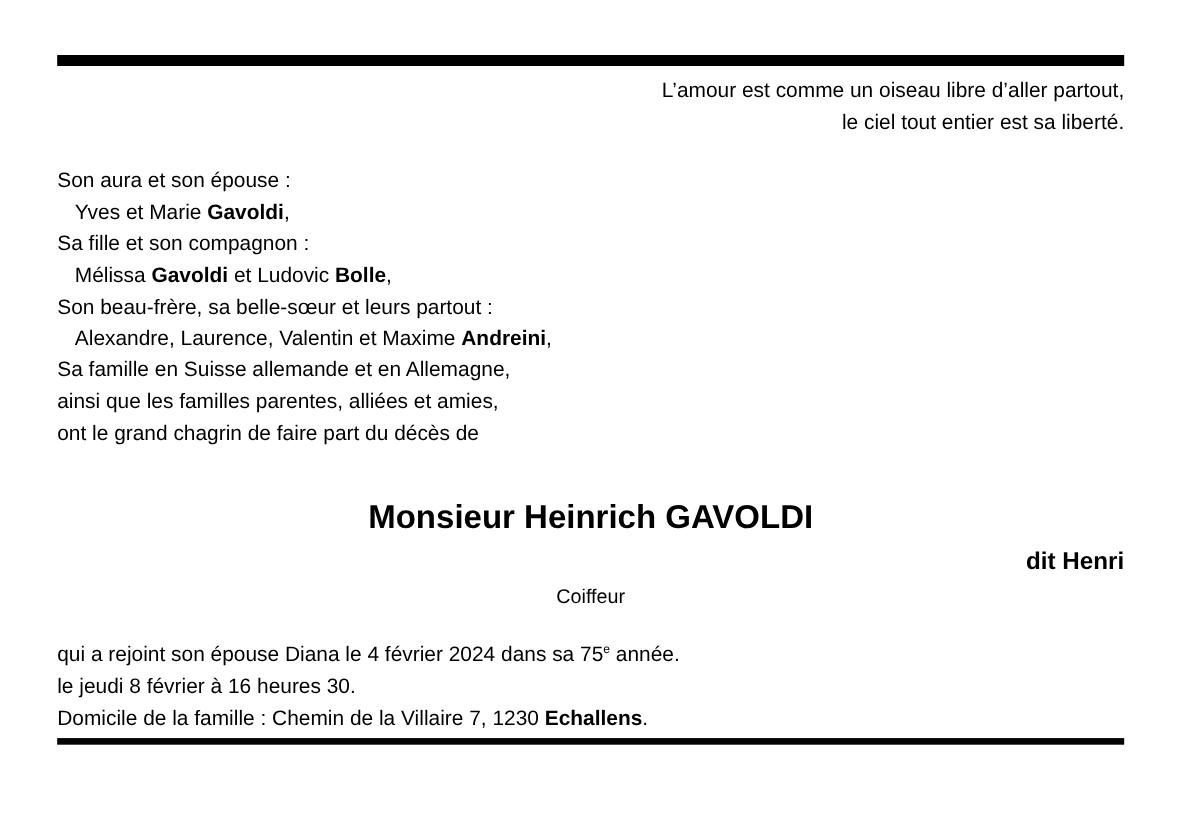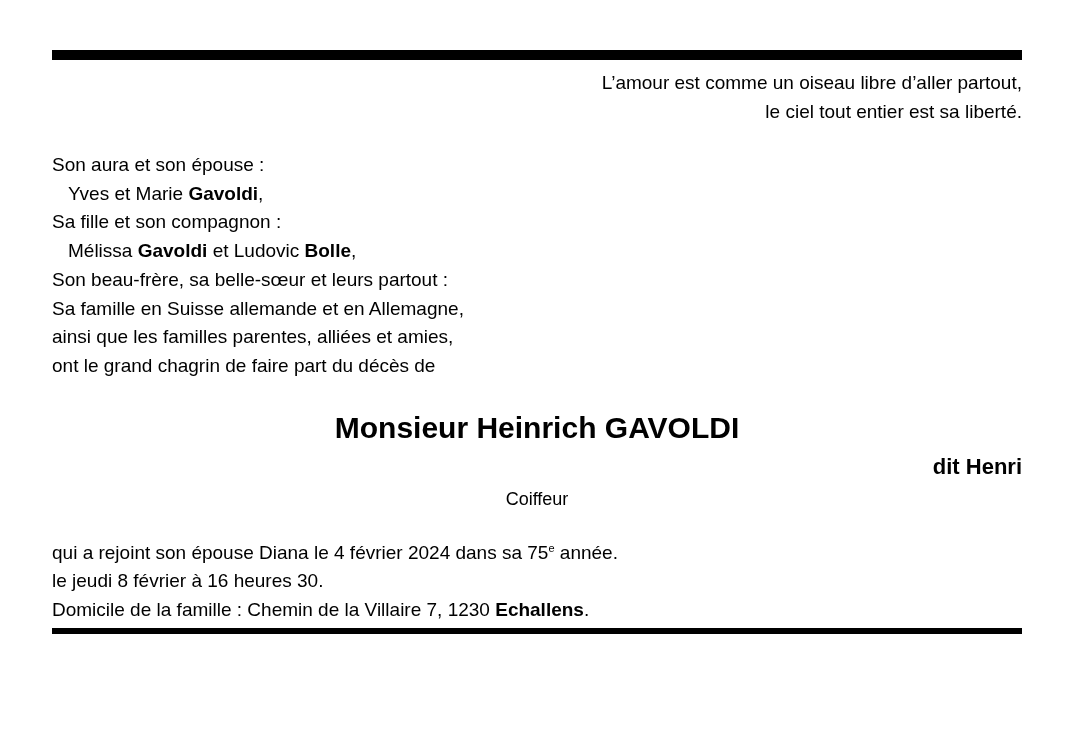--- a/index.html
+++ b/index.html
@@ -41,21 +41,21 @@
   .body-block.family  { margin-top: 25px; }
   .body-block.details { margin-top: 28px; }
   .text-line.indented { padding-left: 16px; }
   .bold { font-weight: 700; }
   sup {
     font-size: 11px;
     line-height: 0;
     vertical-align: super;
   }
   .deceased-name {
-    margin-top: 30px;
+    margin-top: 45px;
     font-size: 30px;
     line-height: 34px;
     font-weight: 700;
     text-align: center;
   }
   .deceased-alias {
     margin-top: 9px;
     font-size: 22px;
     line-height: 26px;
     font-weight: 700;
@@ -79,20 +79,21 @@
     <div class="epigraph-line">L’amour est comme un oiseau libre d’aller partout,</div>
     <div class="epigraph-line">le ciel tout entier est sa liberté.</div>
   </div>
 
   <div class="body-block family">
       <div class="text-line"><span>Son aura et son épouse :</span></div>
       <div class="text-line indented"><span>Yves et Marie </span><span class="bold">Gavoldi</span><span>,</span></div>
       <div class="text-line"><span>Sa fille et son compagnon :</span></div>
       <div class="text-line indented"><span>Mélissa </span><span class="bold">Gavoldi</span><span> et Ludovic </span><span class="bold">Bolle</span><span>,</span></div>
       <div class="text-line"><span>Son beau-frère, sa belle-sœur et leurs partout :</span></div>
+      <div class="text-line indented"><span>Alexandre, Laurence, Valentin et Maxime </span><span class="bold">Andreini</span><span>,</span></div>
       <div class="text-line"><span>Sa famille en Suisse allemande et en Allemagne,</span></div>
       <div class="text-line"><span>ainsi que les familles parentes, alliées et amies,</span></div>
       <div class="text-line"><span>ont le grand chagrin de faire part du décès de</span></div>
     </div>
 
   <div class="title-block">
     <div class="deceased-name">Monsieur Heinrich GAVOLDI</div>
     <div class="deceased-alias">dit Henri</div>
     <div class="deceased-profession">Coiffeur</div>
   </div>

